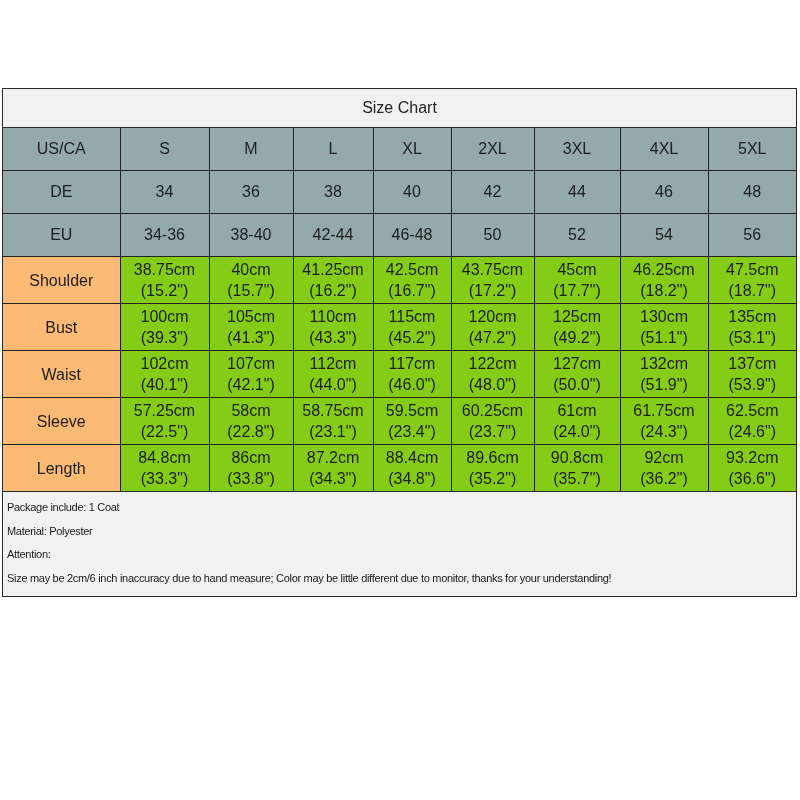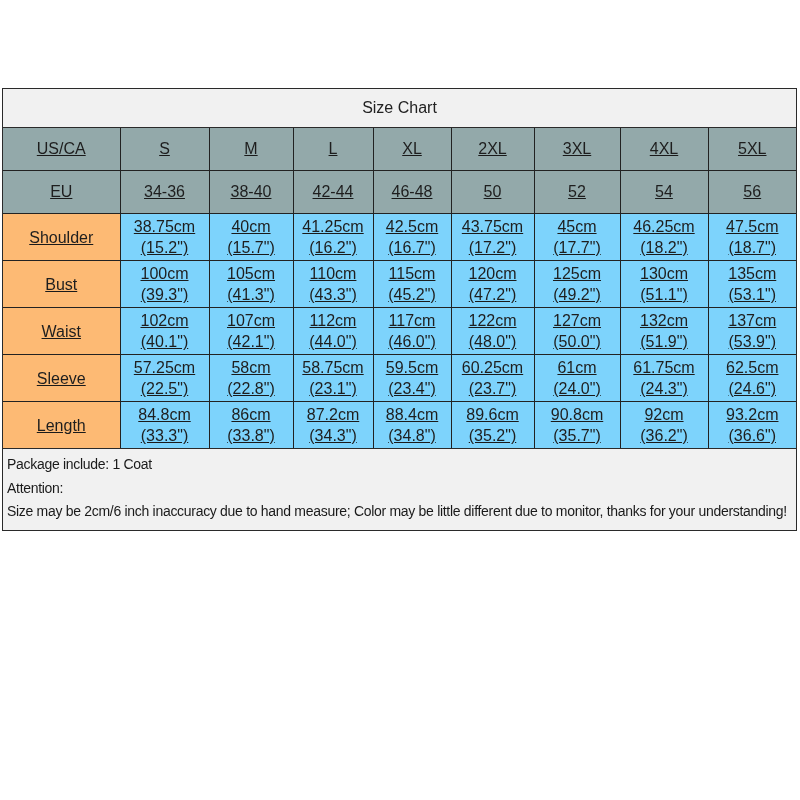--- a/index.html
+++ b/index.html
@@ -2,32 +2,32 @@
 <html><head>
 <meta charset="utf-8">
 <style>
   html, body { margin: 0; padding: 0; background: #ffffff; }
   body { width: 800px; height: 800px; position: relative; overflow: hidden;
          font-family: "Liberation Sans", sans-serif; color: #1a1a1a; }
   .chart { position: absolute; left: 2px; top: 88px; width: 795px;
            border: 1.5px solid #2a2a2a; background: #f1f1f1; box-sizing: border-box; }
   .title { height: 38px; line-height: 38px; text-align: center; font-size: 16px;
            color: #222; border-bottom: 1.5px solid #2a2a2a; background: #f1f1f1; }
-  table { border-collapse: collapse; width: 100%; table-layout: fixed; text-decoration: underline; }
+  table { border-collapse: collapse; width: 100%; table-layout: fixed; }
   td { border: 1px solid #222; text-align: center; vertical-align: middle;
        font-size: 16px; padding: 0; color: #1e1e1e; }
   tr.size-row td { background: #93a9aa; height: 42px; }
-  tr.meas-row td { background: #7dd3fc; height: 46px; line-height: 21px; }
+  tr.meas-row td { background: #84cc16; height: 46px; line-height: 21px; }
   tr.meas-row td.label { background: #fdba74; }
   td.label { background: #93a9aa; }
   tr:first-child td { border-top: none; }
   tr td:first-child { border-left: none; }
   tr td:last-child { border-right: none; }
   tr:last-child td { border-bottom: 1.5px solid #2a2a2a; }
-  .notes { padding: 4px 4px 6px 4px; font-size: 14px; line-height: 23.5px;
+  .notes { padding: 4px 4px 6px 4px; font-size: 11px; line-height: 23.5px;
            color: #1a1a1a; letter-spacing: -0.3px; background: #f1f1f1; }
   .notes div { white-space: normal; }
 </style>
 </head>
 <body>
 
 <div class="chart">
   <div class="title">Size Chart</div>
   <table>
     <colgroup>
@@ -47,20 +47,31 @@
           <td>S</td>
           <td>M</td>
           <td>L</td>
           <td>XL</td>
           <td>2XL</td>
           <td>3XL</td>
           <td>4XL</td>
           <td>5XL</td>
         </tr>
         <tr class="size-row">
+          <td class="label">DE</td>
+          <td>34</td>
+          <td>36</td>
+          <td>38</td>
+          <td>40</td>
+          <td>42</td>
+          <td>44</td>
+          <td>46</td>
+          <td>48</td>
+        </tr>
+        <tr class="size-row">
           <td class="label">EU</td>
           <td>34-36</td>
           <td>38-40</td>
           <td>42-44</td>
           <td>46-48</td>
           <td>50</td>
           <td>52</td>
           <td>54</td>
           <td>56</td>
         </tr>
@@ -236,16 +247,17 @@
           </td>
           <td>
             <div>93.2cm</div>
             <div>(36.6")</div>
           </td>
         </tr>
       </tbody>
   </table>
   <div class="notes">
     <div>Package include:  1 Coat</div>
+    <div>Material: Polyester</div>
     <div>Attention:</div>
     <div>Size may be 2cm/6 inch inaccuracy due to hand measure; Color may be little different due to monitor, thanks  for your understanding!</div>
   </div>
 </div>
 
 </body></html>

